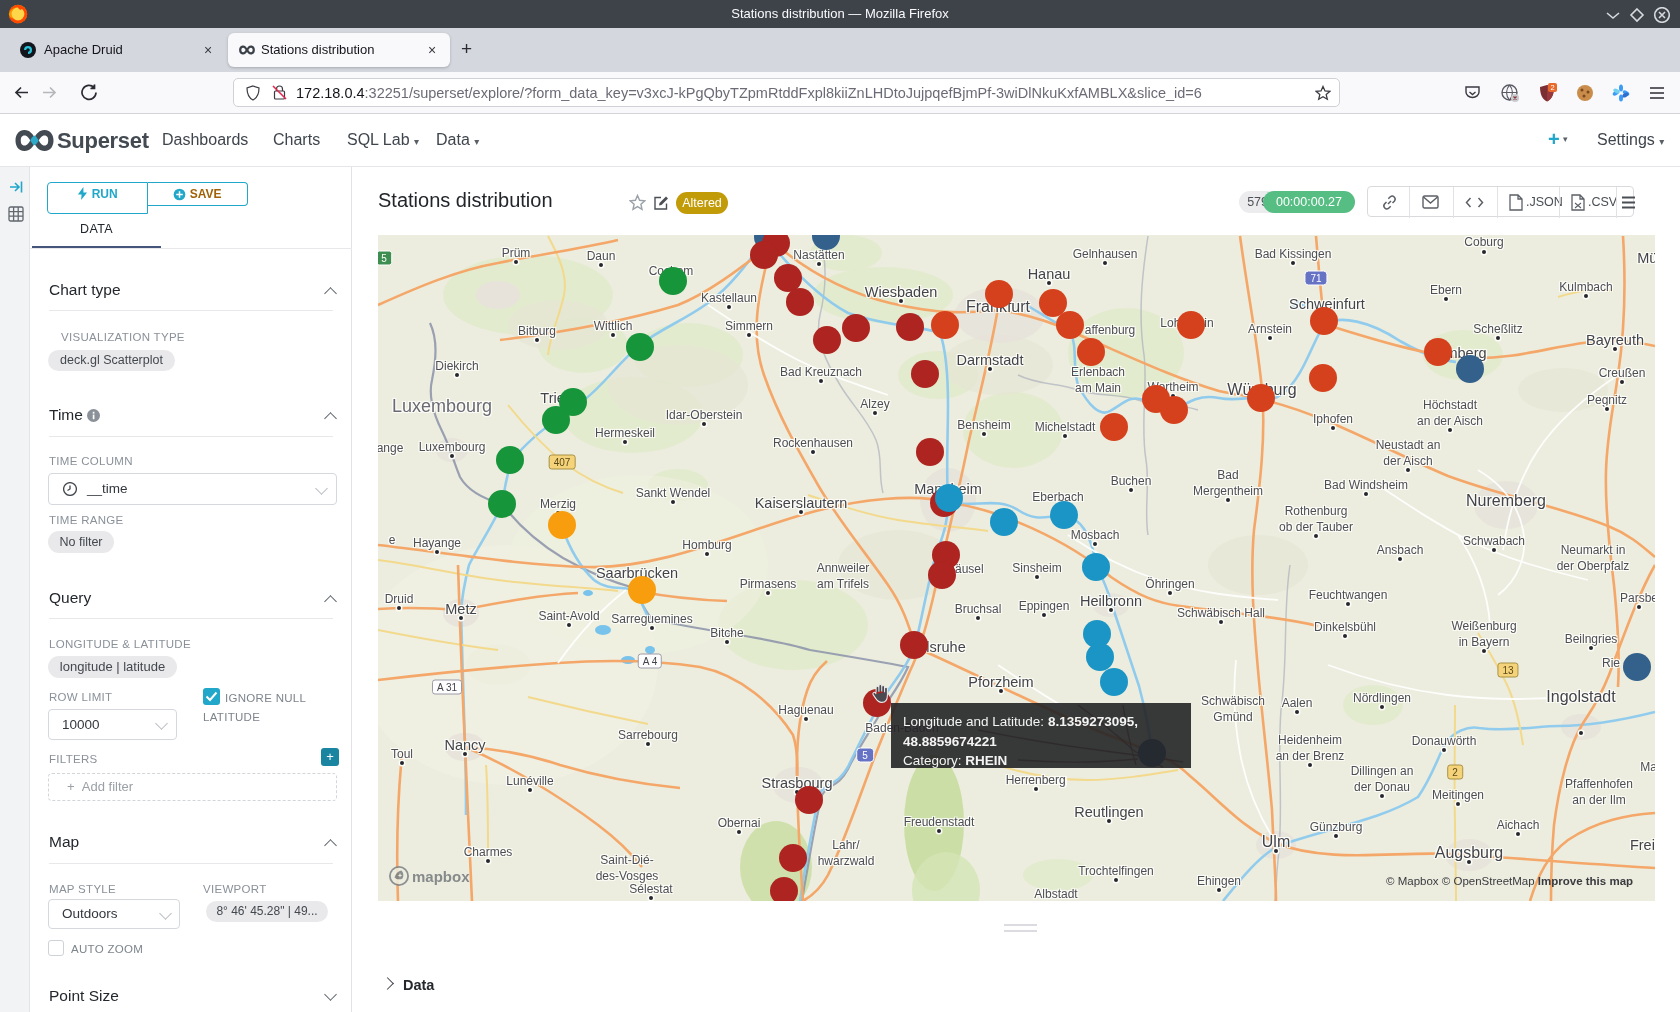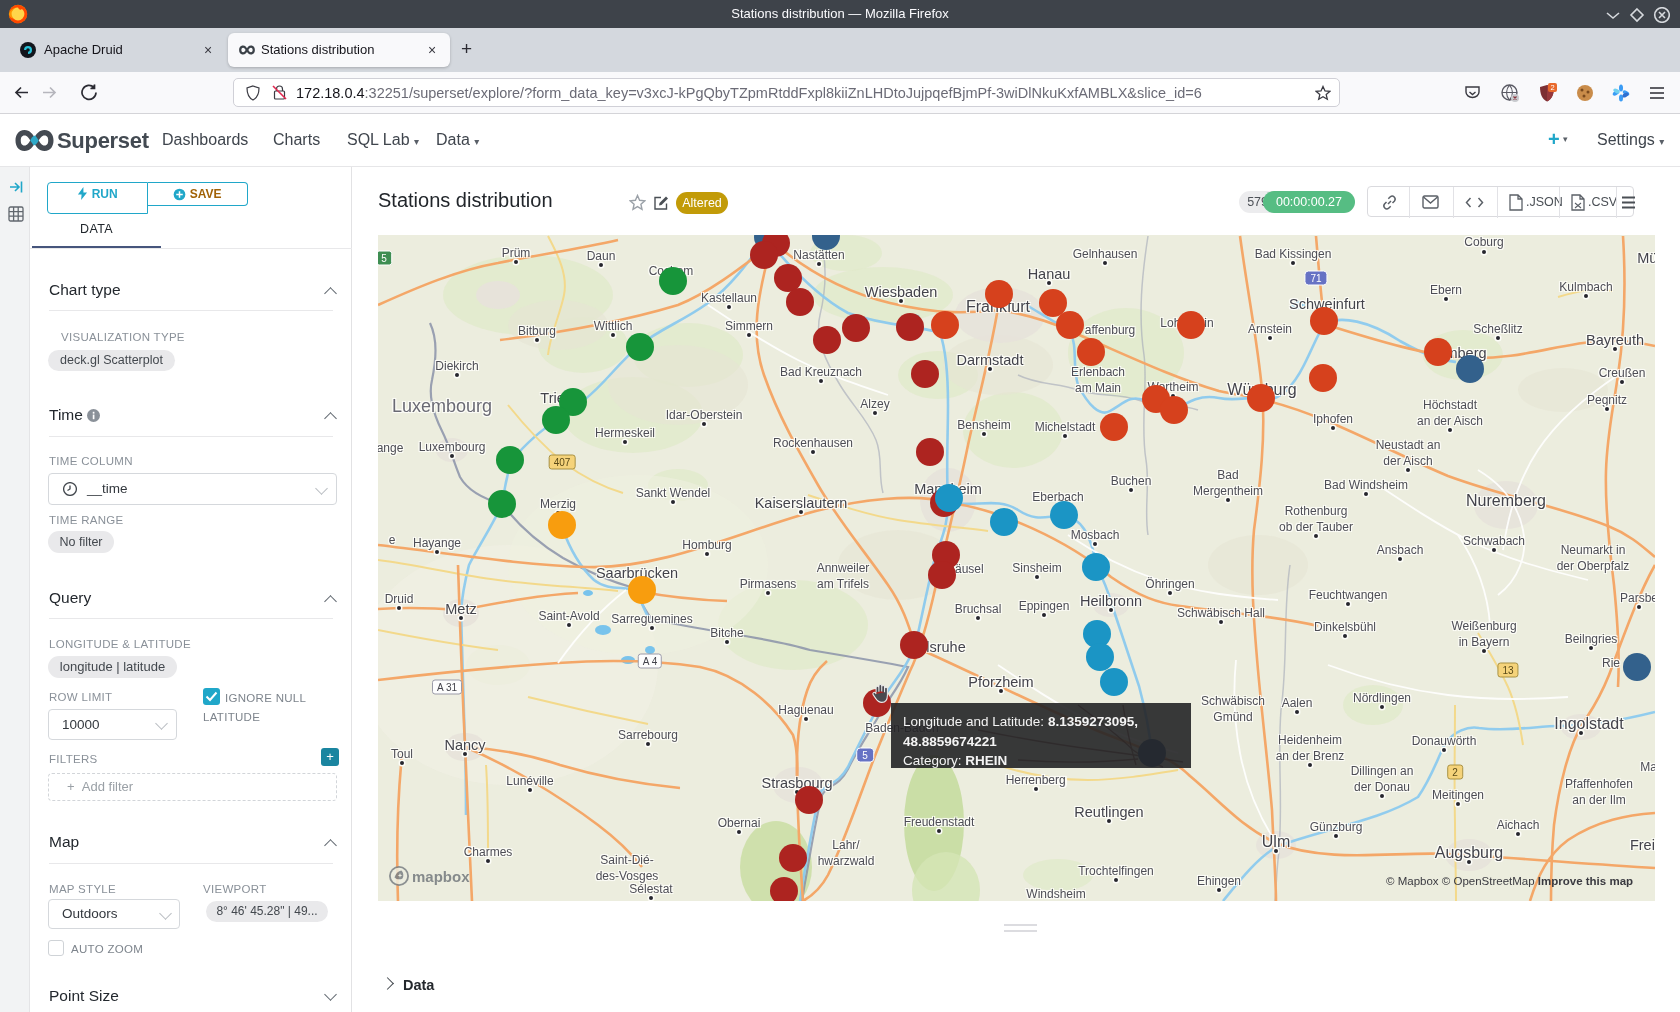--- a/index.html
+++ b/index.html
@@ -522,40 +522,40 @@
 <div class="lb" style="left:967px;top:392px;">Dinkelsbühl</div>
 <div class="lb" style="left:1106px;top:391px;">Weißenburg</div>
 <div class="lb" style="left:1106px;top:407px;">in Bayern</div>
 <div class="lb" style="left:1261px;top:363px;">Parsbe</div>
 <div class="lb" style="left:1213px;top:404px;">Beilngries</div>
 <div class="lb" style="left:1233px;top:428px;">Rie</div>
 <div class="lb" style="left:855px;top:466px;">Schwäbisch</div>
 <div class="lb" style="left:855px;top:482px;">Gmünd</div>
 <div class="lb" style="left:919px;top:468px;">Aalen</div>
 <div class="lb" style="left:1004px;top:463px;">Nördlingen</div>
-<div class="lb big2" style="left:1203px;top:489px;margin-left:8px;">Ingolstadt</div>
+<div class="lb big2" style="left:1203px;top:462px;">Ingolstadt</div>
 <div class="lb" style="left:932px;top:505px;">Heidenheim</div>
 <div class="lb" style="left:932px;top:521px;">an der Brenz</div>
 <div class="lb" style="left:1004px;top:536px;">Dillingen an</div>
 <div class="lb" style="left:1004px;top:552px;">der Donau</div>
 <div class="lb" style="left:1066px;top:506px;">Donauwörth</div>
 <div class="lb" style="left:1080px;top:560px;">Meitingen</div>
 <div class="lb" style="left:1272px;top:532px;">Mai</div>
 <div class="lb" style="left:1221px;top:549px;">Pfaffenhofen</div>
 <div class="lb" style="left:1221px;top:565px;">an der Ilm</div>
 <div class="lb big" style="left:731px;top:577px;">Reutlingen</div>
 <div class="lb" style="left:669px;top:545px;">enberg</div>
 <div class="lb" style="left:1140px;top:590px;">Aichach</div>
 <div class="lb" style="left:958px;top:592px;">Günzburg</div>
 <div class="lb big2" style="left:898px;top:607px;">Ulm</div>
 <div class="lb big2" style="left:1091px;top:618px;">Augsburg</div>
 <div class="lb" style="left:738px;top:636px;">Trochtelfingen</div>
 <div class="lb" style="left:841px;top:646px;">Ehingen</div>
 <div class="lb big" style="left:1268px;top:610px;">Freis</div>
-<div class="lb" style="left:678px;top:659px;">Windsheim</div>
+<div class="lb" style="left:678px;top:659px;">Albstadt</div>
 <div class="lb big" style="left:1084px;top:118px;">amberg</div>
 <div class="lb big" style="left:568px;top:412px;">lsruhe</div>
 <div class="lb" style="left:1106px;top:7px;">Coburg</div>
 <div class="lb" style="left:12px;top:213px;">ange</div>
 <div class="lb" style="left:14px;top:305px;">e</div>
 <div class="tdot" style="left:138px;top:27px;"></div>
 <div class="tdot" style="left:223px;top:30px;"></div>
 <div class="tdot" style="left:351px;top:72px;"></div>
 <div class="tdot" style="left:441px;top:29px;"></div>
 <div class="tdot" style="left:523px;top:66px;"></div>

